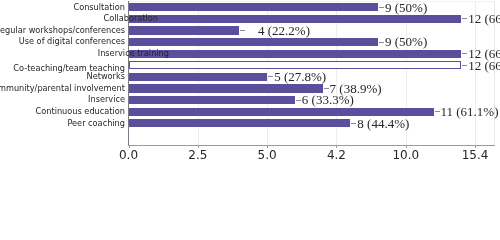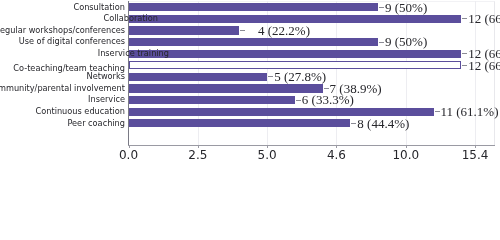--- a/index.html
+++ b/index.html
@@ -194,20 +194,20 @@
       </div>
     </div>
   <div id="ticks">
       <div class="tickmark" style="left: 128.5px;"></div>
       <div class="tick" style="left: 128.5px;">0.0</div>
       <div class="tickmark" style="left: 197.818px;"></div>
       <div class="tick" style="left: 197.818px;">2.5</div>
       <div class="tickmark" style="left: 267.136px;"></div>
       <div class="tick" style="left: 267.136px;">5.0</div>
       <div class="tickmark" style="left: 336.455px;"></div>
-      <div class="tick" style="left: 336.455px;">4.6</div>
+      <div class="tick" style="left: 336.455px;">4.2</div>
       <div class="tickmark" style="left: 405.773px;"></div>
       <div class="tick" style="left: 405.773px;">10.0</div>
       <div class="tickmark" style="left: 475.091px;"></div>
       <div class="tick" style="left: 475.091px;">15.4</div>
     </div>
 
 </div>
 
 </body></html>

